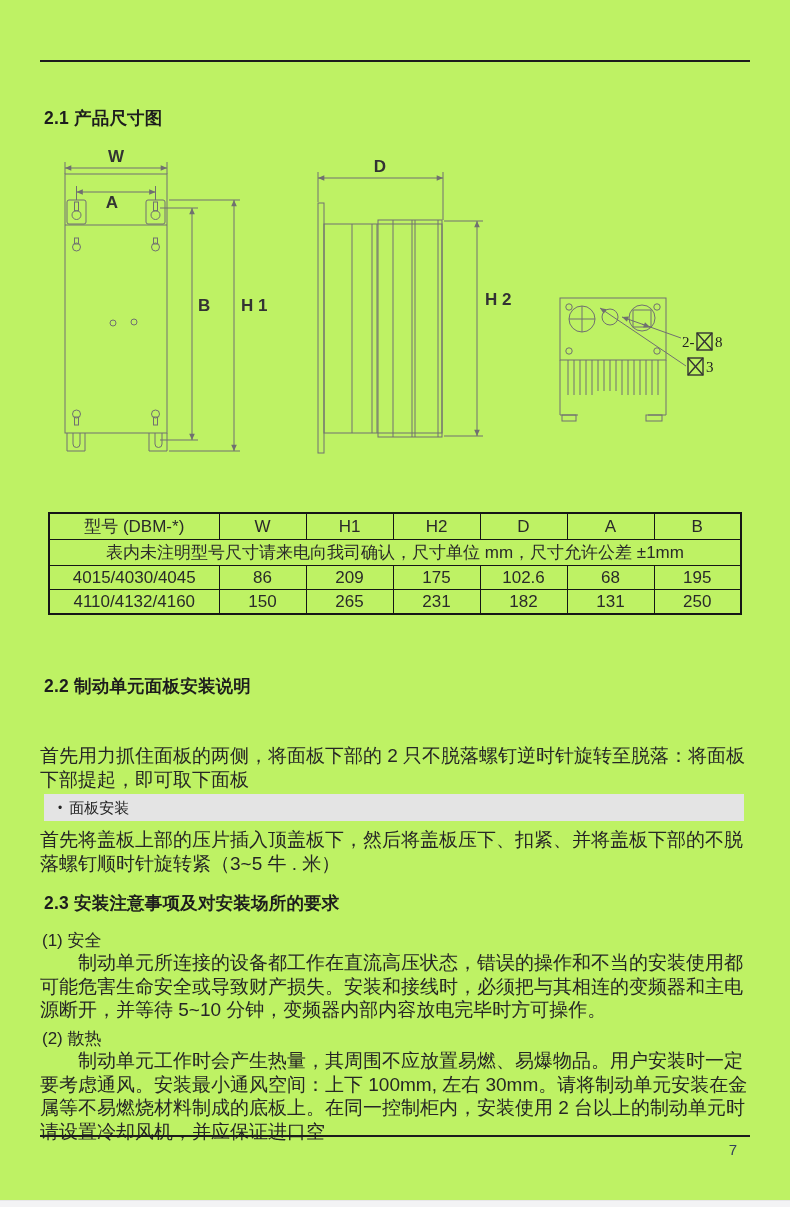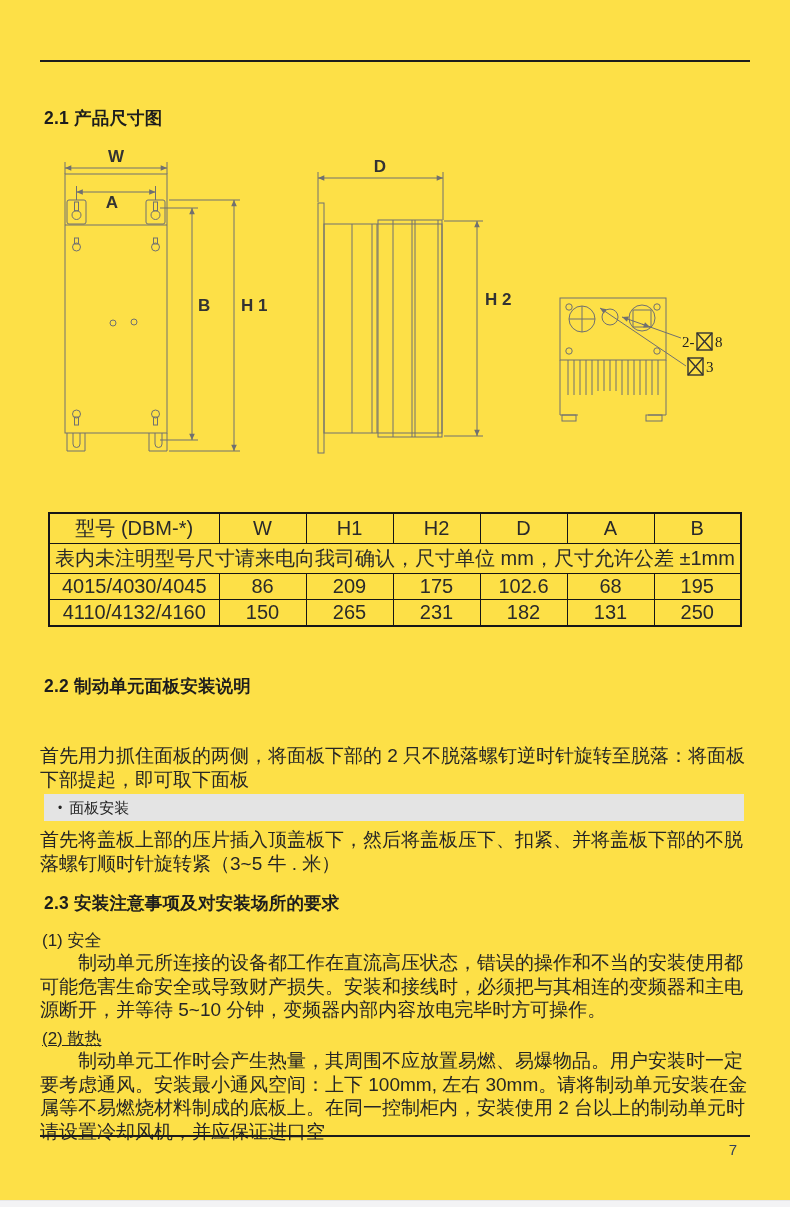--- a/index.html
+++ b/index.html
@@ -1,35 +1,35 @@
 <!DOCTYPE html>
 <html><head>
 <meta charset="utf-8">
 <style>
   html,body{margin:0;padding:0;background:#ffffff;}
   .page{
-    position:relative;width:790px;height:1207px;background:#fde047;overflow:hidden;
+    position:relative;width:790px;height:1207px;background:#bef264;overflow:hidden;
     font-family:"Liberation Sans","DejaVu Sans",sans-serif;color:#252525;
   }
   .abs{position:absolute;}
   .rule{background:#1c1c1c;height:2px;}
   h2.sec{margin:0;font-size:17.5px;font-weight:bold;color:#1d1d1d;letter-spacing:0.2px;}
   .subbar{
     background:#e4e4e4;height:27px;line-height:27px;font-size:15px;color:#222;
     padding-left:14px;box-sizing:border-box;
   }
   .subbar .mk{font-size:12px;vertical-align:1px;}
   .subbar .tx{margin-left:7px;}
   .para{font-size:19px;line-height:23.5px;color:#262626;text-align:left;}
   .indent{text-indent:2em;}
   .itemlab{font-size:17px;color:#262626;}
   .dim-table{border-collapse:collapse;table-layout:fixed;border:2px solid #161616;}
   .dim-table td{
     border:1.4px solid #161616;text-align:center;vertical-align:middle;
-    font-size:20px;color:#2a2a2a;height:21px;padding:1px 3px;overflow:hidden;white-space:nowrap;
+    font-size:17px;color:#2a2a2a;height:21px;padding:1px 3px;overflow:hidden;white-space:nowrap;
   }
   .pageno{font-size:15px;color:#33415c;}
   .bstrip{background:#f3f3f5;border-top:1px solid #e7e7e9;}
   svg text.dim{
     font-family:"Liberation Sans","DejaVu Sans",sans-serif;
     font-size:17px;font-weight:600;fill:#333;
   }
   svg text.call{
     font-family:"Liberation Serif","DejaVu Serif",serif;
     font-size:15px;font-weight:400;fill:#222;
@@ -252,20 +252,20 @@
   <div class="subbar abs" style="left:44px;top:794px;width:700px;">
     <span class="mk">•</span><span class="tx">面板安装</span>
   </div>
   <div class="para abs" style="left:40px;top:828px;width:712px;">首先将盖板上部的压片插入顶盖板下，然后将盖板压下、扣紧、并将盖板下部的不脱落螺钉顺时针旋转紧（3~5 牛 . 米）</div>
 
   <h2 class="sec abs" style="left:44px;top:891px;">2.3 安装注意事项及对安装场所的要求</h2>
 
   <div class="itemlab abs" style="left:42px;top:929px;">(1) 安全</div>
   <div class="para indent abs" style="left:40px;top:951px;width:712px;">制动单元所连接的设备都工作在直流高压状态，错误的操作和不当的安装使用都可能危害生命安全或导致财产损失。安装和接线时，必须把与其相连的变频器和主电源断开，并等待 5~10 分钟，变频器内部内容放电完毕时方可操作。</div>
 
-  <div class="itemlab abs" style="left:42px;top:1027px;text-decoration:underline;">(2) 散热</div>
+  <div class="itemlab abs" style="left:42px;top:1027px;">(2) 散热</div>
   <div class="para indent abs" style="left:40px;top:1049px;width:712px;">制动单元工作时会产生热量，其周围不应放置易燃、易爆物品。用户安装时一定要考虑通风。安装最小通风空间：上下 100mm, 左右 30mm。请将制动单元安装在金属等不易燃烧材料制成的底板上。在同一控制柜内，安装使用 2 台以上的制动单元时请设置冷却风机，并应保证进口空</div>
 
   <div class="abs rule" style="left:40px;top:1135px;width:710px;"></div>
   <div class="pageno abs" style="top:1141px;right:53px;">7</div>
   <div class="abs bstrip" style="left:0;top:1200px;width:790px;height:7px;"></div>
 
 </div>
 
 </body></html>

